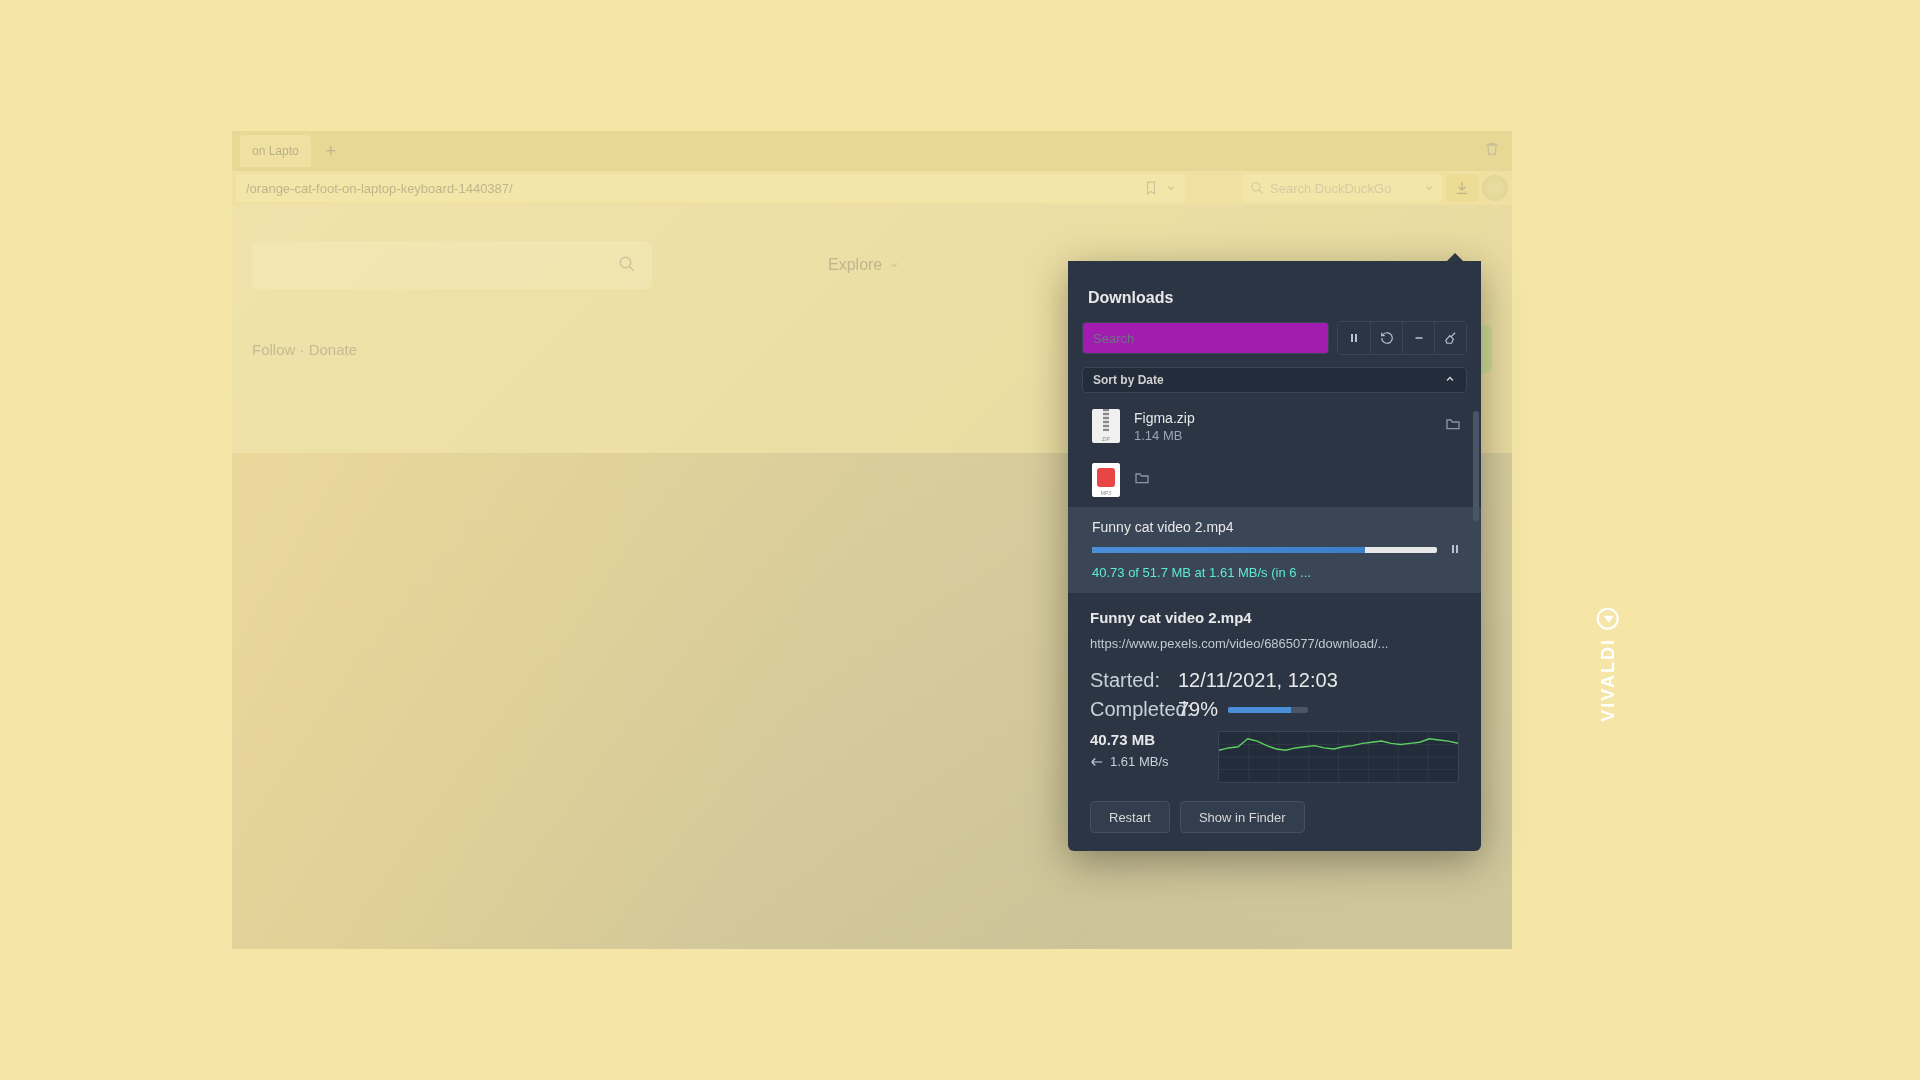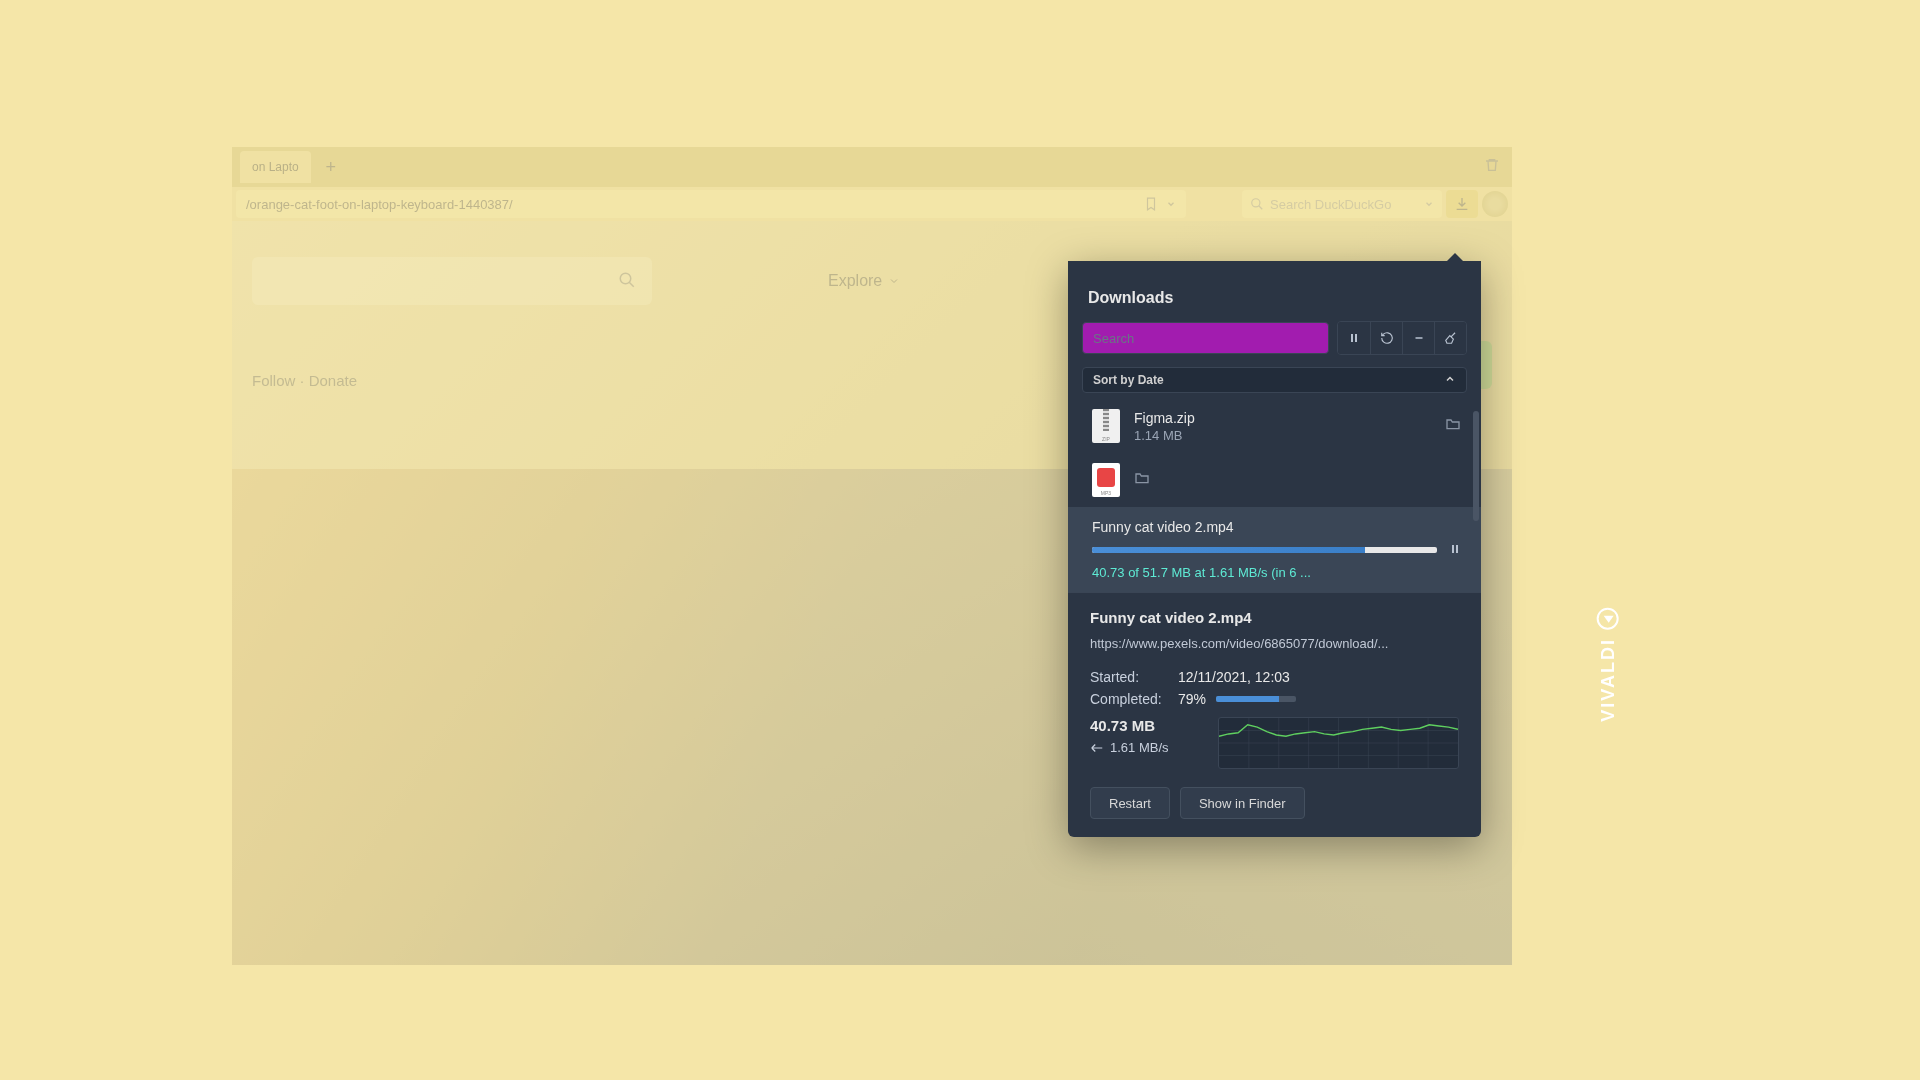--- a/index.html
+++ b/index.html
@@ -1,19 +1,19 @@
 <!DOCTYPE html>
 <html><head>
 <meta charset="utf-8">
 <style>
 * { margin: 0; padding: 0; box-sizing: border-box; font-family: -apple-system, BlinkMacSystemFont, 'Segoe UI', sans-serif; }
 body { background: #f5e6a8; width: 1920px; height: 1080px; overflow: hidden; position: relative; }
 
 .page-wrapper { position: absolute; left: 50%; top: 50%; transform: translate(-50%, -50%); width: 1456px; height: 818px; }
-.browser-frame { position: absolute; left: 0; top: 16px; width: 1280px; height: 818px; }
+.browser-frame { position: absolute; left: 0; top: 0; width: 1280px; height: 818px; }
 
 .overlay-tint { position: absolute; inset: 0; background: rgba(245, 230, 168, 0.65); pointer-events: none; z-index: 5; }
 
 .browser-chrome { position: absolute; left: 0; right: 0; top: 0; background: #cdbc76; }
 
 .tabstrip { height: 40px; display: flex; align-items: center; padding: 0 8px; position: relative; }
 .tab { background: #e8d89a; height: 32px; padding: 0 12px; display: flex; align-items: center; border-radius: 4px 4px 0 0; font-size: 12px; color: #4a4a4a; max-width: 180px; overflow: hidden; white-space: nowrap; }
 .new-tab { width: 24px; height: 24px; display: flex; align-items: center; justify-content: center; margin-left: 8px; color: #5a5a5a; font-size: 18px; font-weight: 300; }
 .trash-icon { position: absolute; right: 12px; color: #7a7a7a; }
 
@@ -24,21 +24,21 @@
 .search-field svg { flex-shrink: 0; }
 .dl-btn { width: 32px; height: 28px; background: #dcc970; border-radius: 4px; display: flex; align-items: center; justify-content: center; }
 .avatar { width: 26px; height: 26px; border-radius: 50%; background: radial-gradient(circle, #d4c890 30%, #b8a860 100%); }
 
 .page-content { position: absolute; left: 0; right: 0; top: 74px; bottom: 0; background: linear-gradient(135deg, #e8dcb0 0%, #d8cc9a 50%, #c8bc8a 100%); }
 .page-toolbar { height: 120px; padding: 20px; display: flex; align-items: center; gap: 16px; }
 .search-box { width: 400px; height: 48px; background: rgba(255,255,255,0.3); border-radius: 6px; position: relative; }
 .search-box .mag { position: absolute; right: 16px; top: 14px; color: #888; }
 .explore { margin-left: 160px; color: #5a5a5a; font-size: 16px; display: flex; align-items: center; gap: 6px; }
 
-.actions-row { padding: 0 20px 30px 20px; display: flex; align-items: flex-end; gap: 32px; }
+.actions-row { padding: 0 20px 30px 20px; display: flex; align-items: center; gap: 32px; }
 .follow-text { color: #6a6a6a; font-size: 15px; }
 .pill-btn { height: 48px; padding: 0 24px; border: 1px solid rgba(160,160,160,0.4); border-radius: 6px; display: flex; align-items: center; gap: 10px; color: #6a6a6a; font-size: 15px; background: rgba(255,255,255,0.15); }
 .free-dl { background: #8bc77d; color: #fff; border: none; }
 .spacer { flex: 1; }
 
 .photo-area { position: absolute; left: 0; right: 0; top: 248px; bottom: 0; background:
   linear-gradient(110deg, rgba(222, 192, 130, 0.85) 0%, rgba(200, 175, 120, 0.7) 25%, rgba(160, 150, 130, 0.5) 45%, rgba(120, 120, 120, 0.4) 70%, rgba(140, 140, 140, 0.45) 100%),
   linear-gradient(180deg, #b0a890 0%, #888880 100%);
 }
 
@@ -77,21 +77,21 @@
 .dl-item.downloading .dl-top { display: flex; align-items: center; }
 .progress-wrap { margin-top: 6px; display: flex; align-items: center; gap: 12px; margin-left: 0; }
 .progress-bar { flex: 1; height: 6px; background: #e8e8e8; border-radius: 2px; overflow: hidden; }
 .progress-fill { height: 100%; background: linear-gradient(90deg, #4a8fd8, #3a7fc8); }
 .pause-mini { color: #b8c2d0; }
 .dl-status { font-size: 13px; color: #5eead4; margin-top: 6px; }
 
 .details { padding: 16px 22px 18px 22px; border-top: 1px solid #3a4555; }
 .details .det-name { font-size: 15px; font-weight: 600; color: #e8e8e8; margin-bottom: 10px; }
 .details .det-url { font-size: 13px; color: #c0c8d5; margin-bottom: 18px; white-space: nowrap; overflow: hidden; text-overflow: ellipsis; }
-.det-row { display: flex; align-items: center; font-size: 14px; margin-bottom: 6px; }
+.det-row { display: flex; align-items: center; font-size: 20px; margin-bottom: 6px; }
 .det-label { width: 88px; color: #c8d0dd; }
 .det-val { color: #e8e8e8; }
 .det-mini-progress { margin-left: 10px; width: 80px; height: 6px; background: #4a5565; border-radius: 2px; overflow: hidden; }
 .det-mini-progress > div { height: 100%; background: #4a8fd8; }
 
 .det-lower { display: flex; gap: 18px; margin-top: 10px; }
 .det-stats { flex: 0 0 110px; }
 .det-stats .big { font-size: 15px; font-weight: 600; color: #e8e8e8; margin-bottom: 6px; }
 .det-stats .speed { font-size: 13px; color: #c8d0dd; display: flex; align-items: center; gap: 6px; }
 .graph { flex: 1; height: 52px; background: #222c3a; border: 1px solid #3a4555; border-radius: 3px; position: relative; overflow: hidden; }

